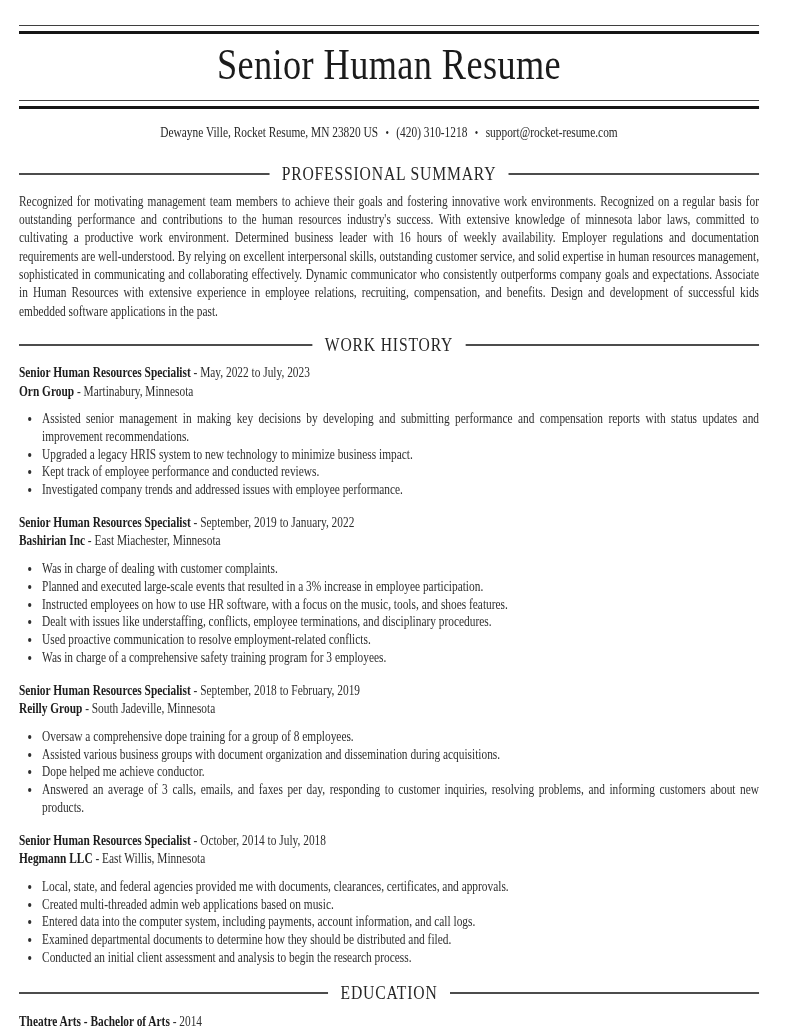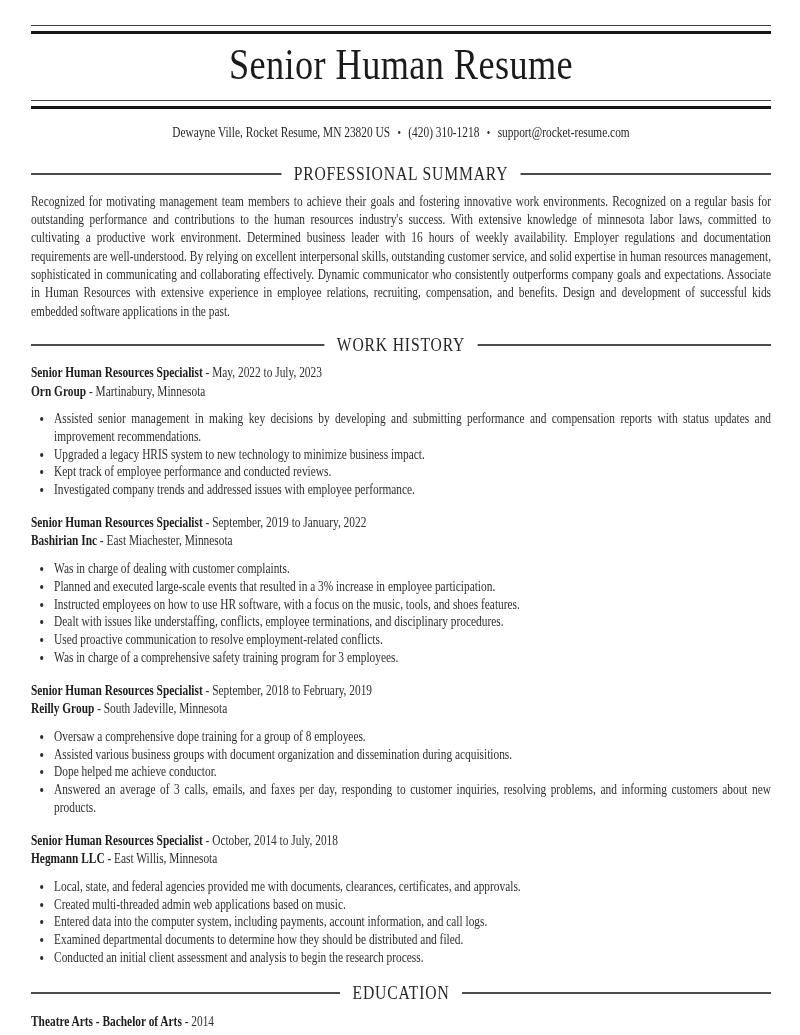--- a/index.html
+++ b/index.html
@@ -2,21 +2,21 @@
 <html><head>
 <meta charset="utf-8">
 <style>
   * { margin:0; padding:0; box-sizing:border-box; }
   html,body { width:800px; }
   body {
     height:1035px; overflow:hidden; background:#ffffff;
     font-family:"Liberation Serif","DejaVu Serif",serif;
     color:#2e2e2e;
   }
-  .page { padding:0 31px; }
+  .page { padding:0 19px; }
   
   .condense { width:898px; transform:scaleX(0.8241); transform-origin:0 0; }
 
   .double-rule { height:5px; box-sizing:content-box;
     border-top:1px solid #3f3f3f; border-bottom:3.5px solid #151515; }
   .rule-top { margin-top:25px; }
   .rule-under-title { margin-top:12px; }
 
   h1.resume-title {
     margin-top:8px; font-size:44px; line-height:1.05; font-weight:400;

